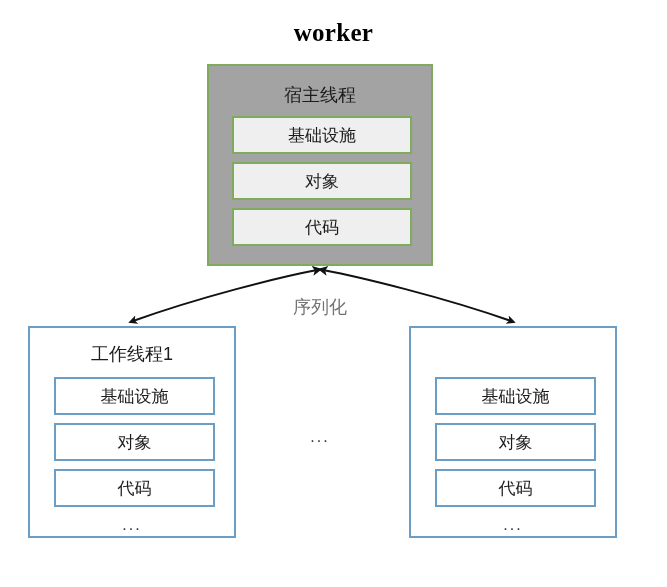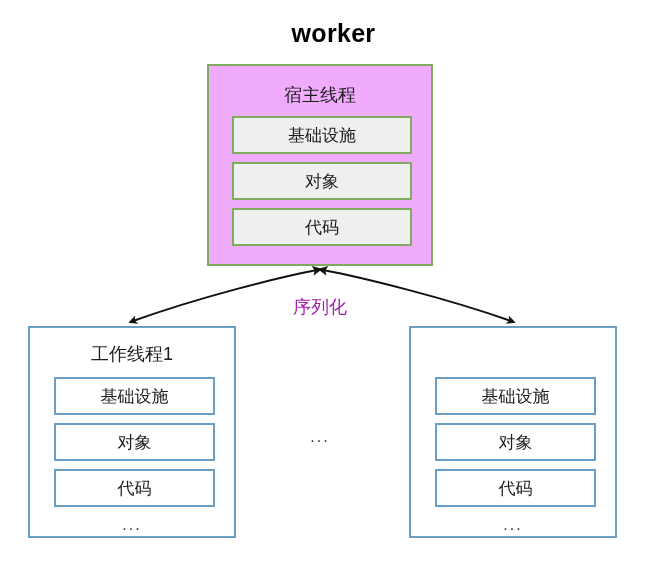--- a/index.html
+++ b/index.html
@@ -28,20 +28,21 @@
   .title {
     position: absolute;
     left: 0;
     top: 19px;
     width: 667px;
     text-align: center;
     font-size: 25px;
     font-weight: bold;
     letter-spacing: 0.3px;
     color: #000000;
+    font-family: Liberation Serif, serif;
   }
 
   
   .group-box {
     position: absolute;
     box-sizing: border-box;
     border-style: solid;
     border-width: 2px;
   }
   .group-title {
@@ -75,21 +76,21 @@
     letter-spacing: 2px;
   }
 
   
   #host-box {
     left: 207px;
     top: 64px;
     width: 226px;
     height: 202px;
     border-color: #7fab5d;
-    background: #f0abfc;
+    background: #a3a3a3;
   }
   #host-box .group-title { top: 17px; }
   #host-box .slot {
     left: 23px;
     width: 180px;
     height: 38px;
     border-color: #7fab5d;
     background: #efefef;
   }
   #host-slot-0 { top: 50px; }
@@ -133,21 +134,21 @@
   }
 
   
   #serialize-label {
     position: absolute;
     left: 262px;
     top: 295px;
     width: 116px;
     text-align: center;
     font-size: 18px;
-    color: #a21caf;
+    color: #737373;
     background: transparent;
   }
 
   
   #connectors {
     position: absolute;
     left: 0;
     top: 255px;
     width: 667px;
     height: 85px;

